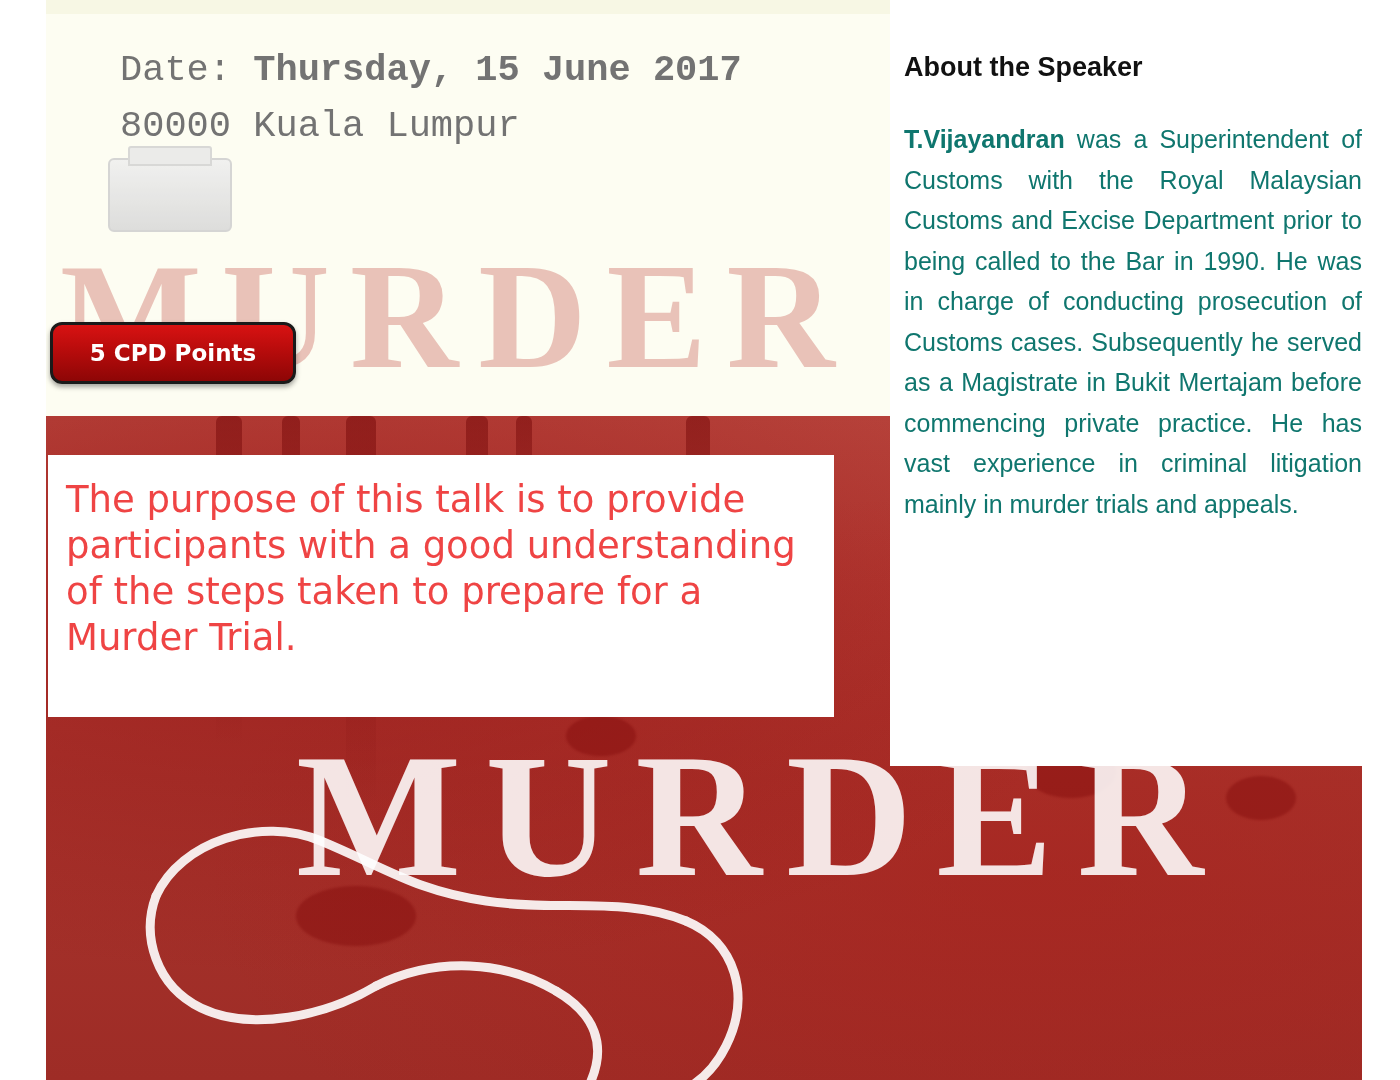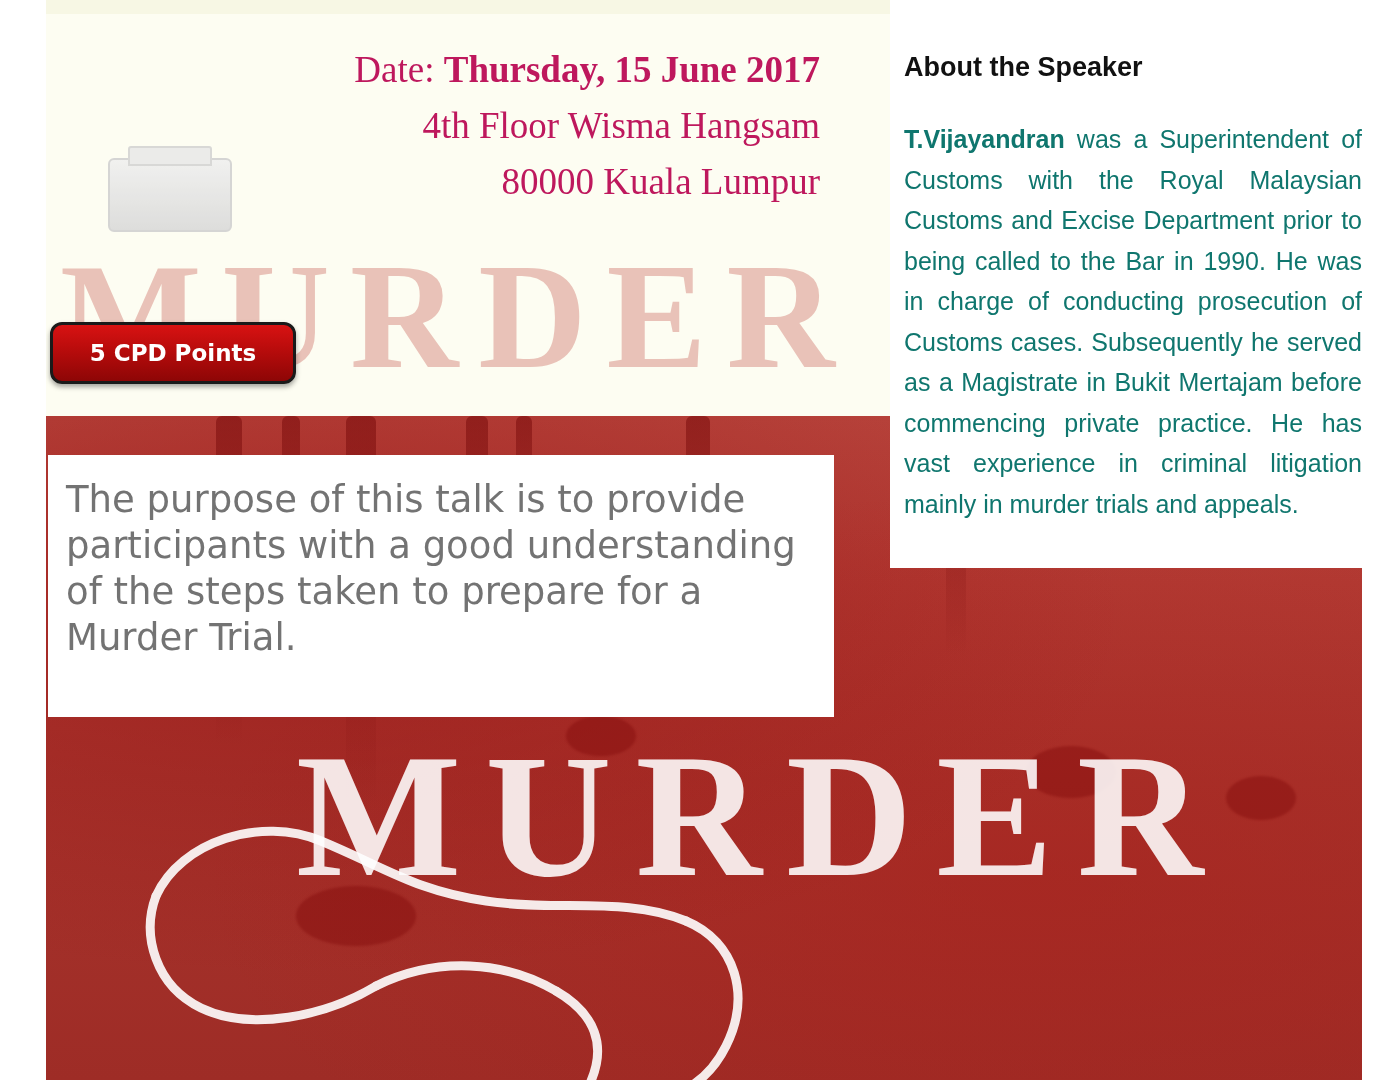--- a/index.html
+++ b/index.html
@@ -120,26 +120,26 @@
     background: #e8e8e8;
     border: 2px solid #d2d2d2;
     border-radius: 3px 3px 0 0;
   }
   
   .details {
     position: absolute;
     left: 120px;
     top: 42px;
     width: 700px;
-    text-align: right;
+    text-align: left;
     z-index: 10;
-    color: #be185d;
+    color: #737373;
     font-size: 37px;
     line-height: 1.52;
-    font-family: Liberation Serif, serif;
+    font-family: Liberation Mono, monospace;
   }
   .details .line { white-space: nowrap; }
   .details .lbl { font-weight: 400; }
   .details .val { font-weight: bold; }
   
   .cpd-badge {
     position: absolute;
     left: 50px;
     top: 322px;
     width: 240px;
@@ -168,30 +168,30 @@
     min-height: 262px;
     background: #ffffff;
     z-index: 25;
     padding: 22px 30px 24px 18px;
     box-sizing: border-box;
   }
   .purpose-box p {
     margin: 0;
     font-size: 37px;
     line-height: 1.24;
-    color: #737373;
+    color: #ef4444;
     font-family: "DejaVu Sans", sans-serif;
   }
   
   .speaker-col {
     position: absolute;
     left: 890px;
     top: 0;
     width: 472px;
-    height: 568px;
+    height: 766px;
     background: #ffffff;
     z-index: 30;
     padding: 52px 0 0 14px;
     box-sizing: border-box;
   }
   .speaker-title {
     font-size: 27px;
     font-weight: bold;
     color: #111;
     margin: 0 0 36px 0;
@@ -244,21 +244,20 @@
 
   <div class="ghost-murder">MURDER</div>
 
   <div class="printer-ghost"></div>
 
   <div class="details">
     <div class="line">
       <span class="lbl">Date:</span>
       <span class="val">Thursday, 15 June 2017</span>
     </div>
-    <div class="line">4th Floor Wisma Hangsam</div>
     <div class="line">80000 Kuala Lumpur</div>
   </div>
 
   <div class="cpd-badge">
     <span>5 CPD Points</span>
   </div>
 
   <div class="purpose-box">
     <p>The purpose of this talk is to provide participants with a good understanding of the steps taken to prepare for a Murder Trial.</p>
   </div>

